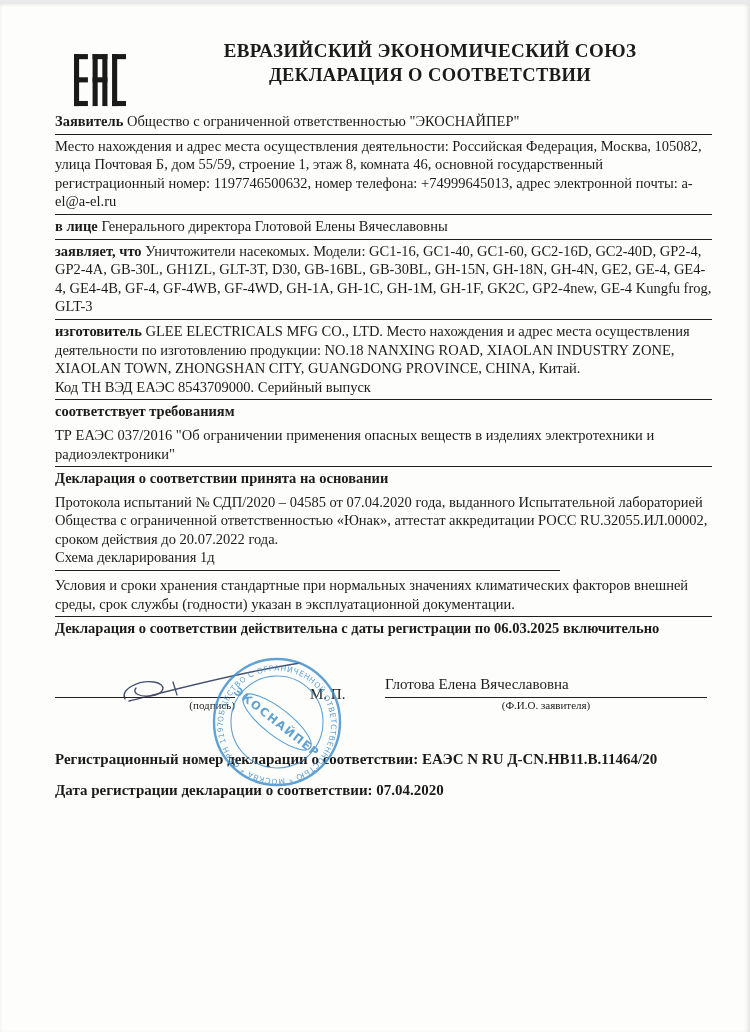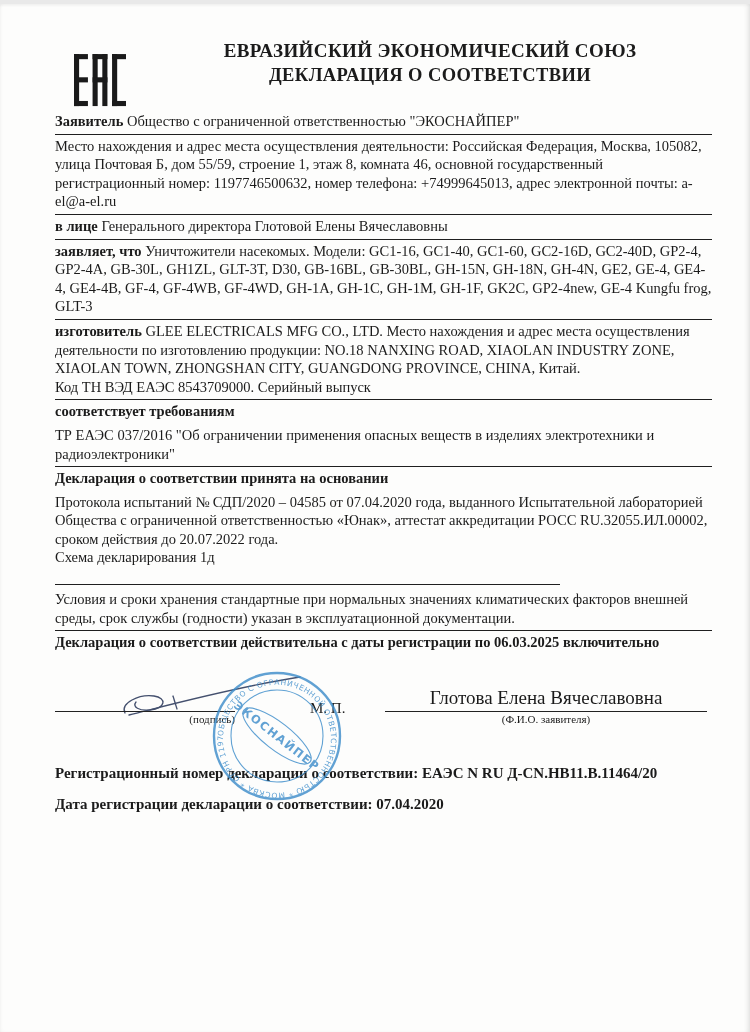--- a/index.html
+++ b/index.html
@@ -15,26 +15,26 @@
   }
   .header{position:relative;height:72px;margin-top:34px;}
   .eac-logo{position:absolute;left:74px;top:14px;width:52px;height:58px;}
   .titles{padding-left:140px;padding-right:30px;text-align:center;}
   .title1{font-size:19px;font-weight:bold;letter-spacing:.4px;line-height:25px;}
   .title2{font-size:18.5px;font-weight:bold;letter-spacing:.4px;line-height:24px;}
   .content{margin:0 38px 0 55px;font-size:14.5px;line-height:18.6px;}
   .sec{margin:0;padding:2px 0 3px;}
   .rule{border-bottom:1.6px solid #1f1f1f;}
   .b{font-weight:bold;}
-  .scheme-underline{display:inline-block;width:505px;border-bottom:1.5px solid #1f1f1f;padding-bottom:17px;}
+  .scheme-underline{display:inline-block;width:505px;border-bottom:1.5px solid #1f1f1f;padding-bottom:3px;}
   .sig-area{position:relative;height:80px;margin-top:12px;}
   .sig-left{position:absolute;left:0;top:44px;width:180px;border-top:1.5px solid #222;text-align:right;}
   .sig-caption{font-size:11px;line-height:13px;padding-top:1px;}
   .mp{position:absolute;left:255px;top:32px;font-size:15px;}
-  .fio-name{position:absolute;left:330px;top:22px;width:322px;text-align:center;font-size:19px;}
+  .fio-name{position:absolute;left:330px;top:22px;width:322px;font-size:15px;}
   .sig-right{position:absolute;left:330px;top:44px;width:322px;border-top:1.5px solid #222;text-align:center;}
   .sig-svg{position:absolute;left:62px;top:6px;pointer-events:none;}
   .stamp{position:absolute;left:155px;top:2px;width:134px;height:134px;opacity:.82;pointer-events:none;z-index:3;}
   .reg-line{margin:17px 0 0;font-weight:bold;font-size:15px;}
   .reg-line + .reg-line{margin-top:13px;}
 </style>
 </head>
 <body>
 
 <div class="page">

